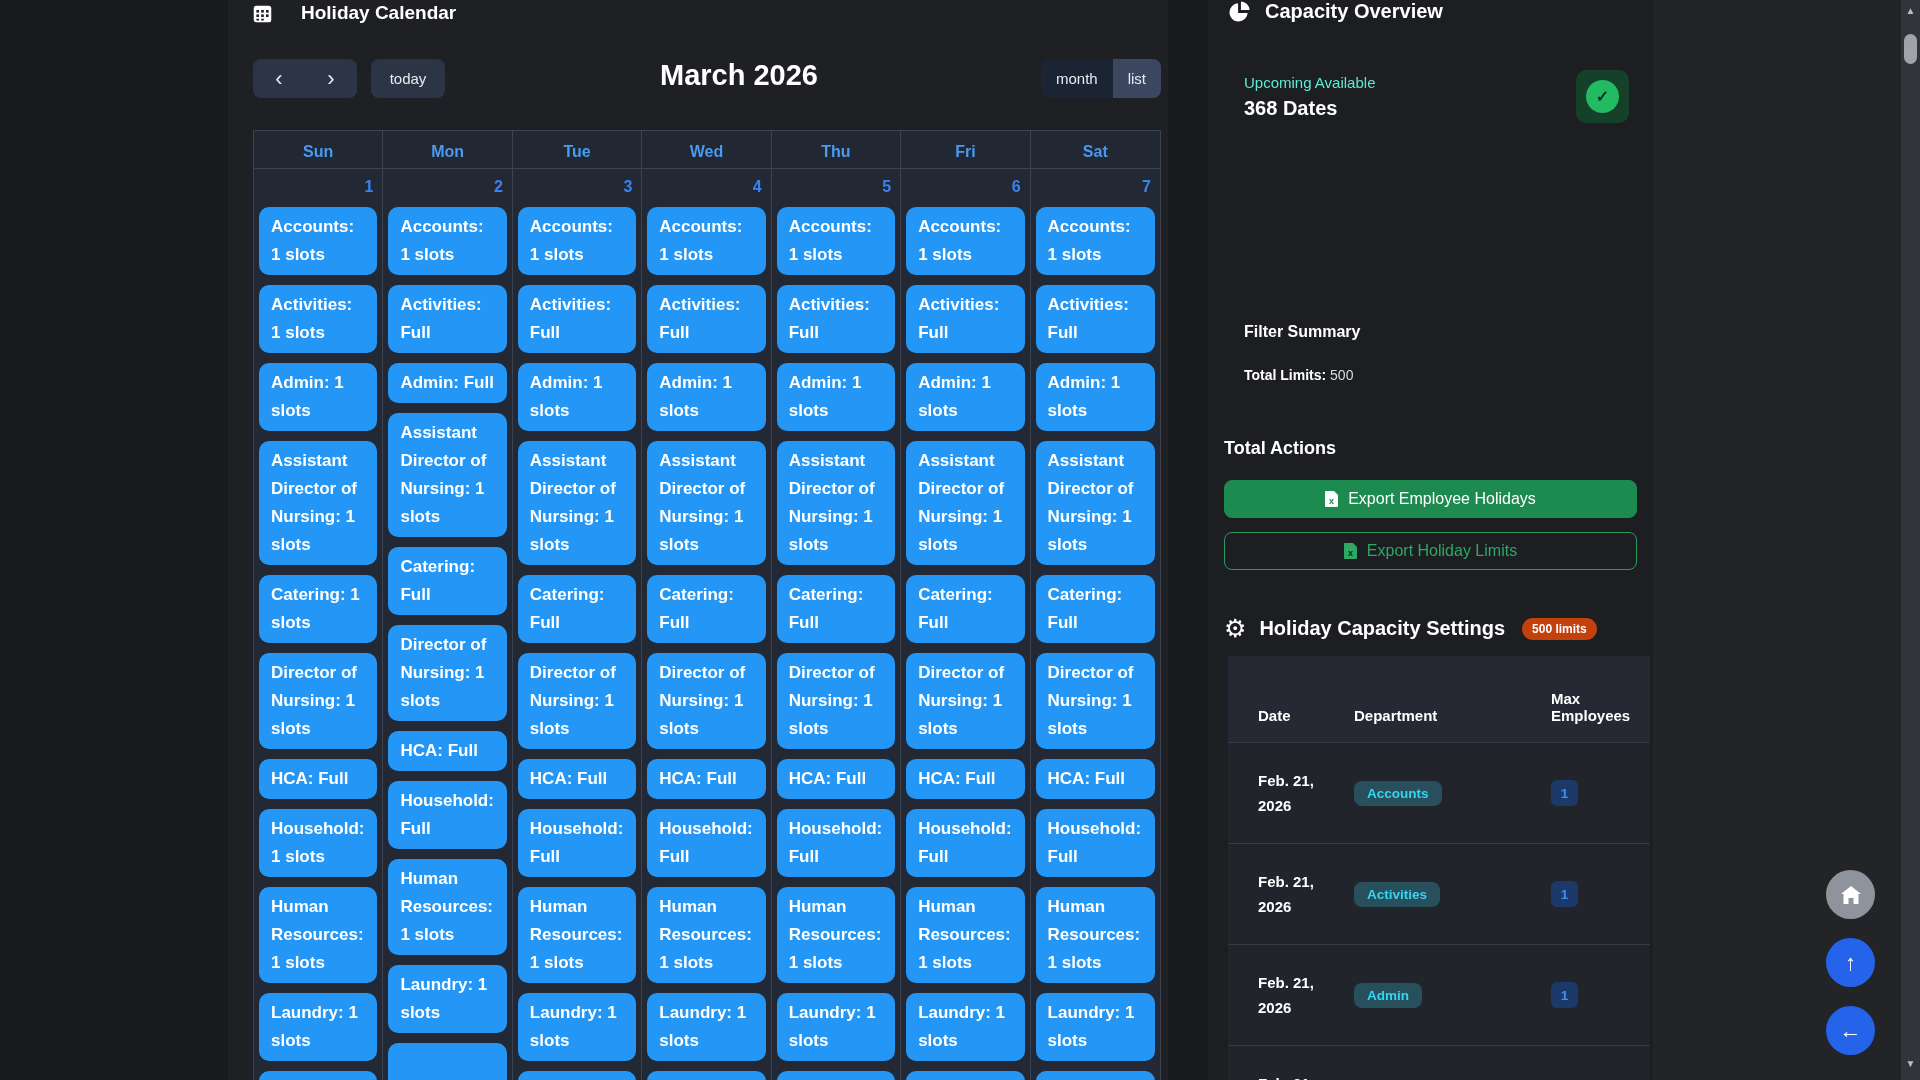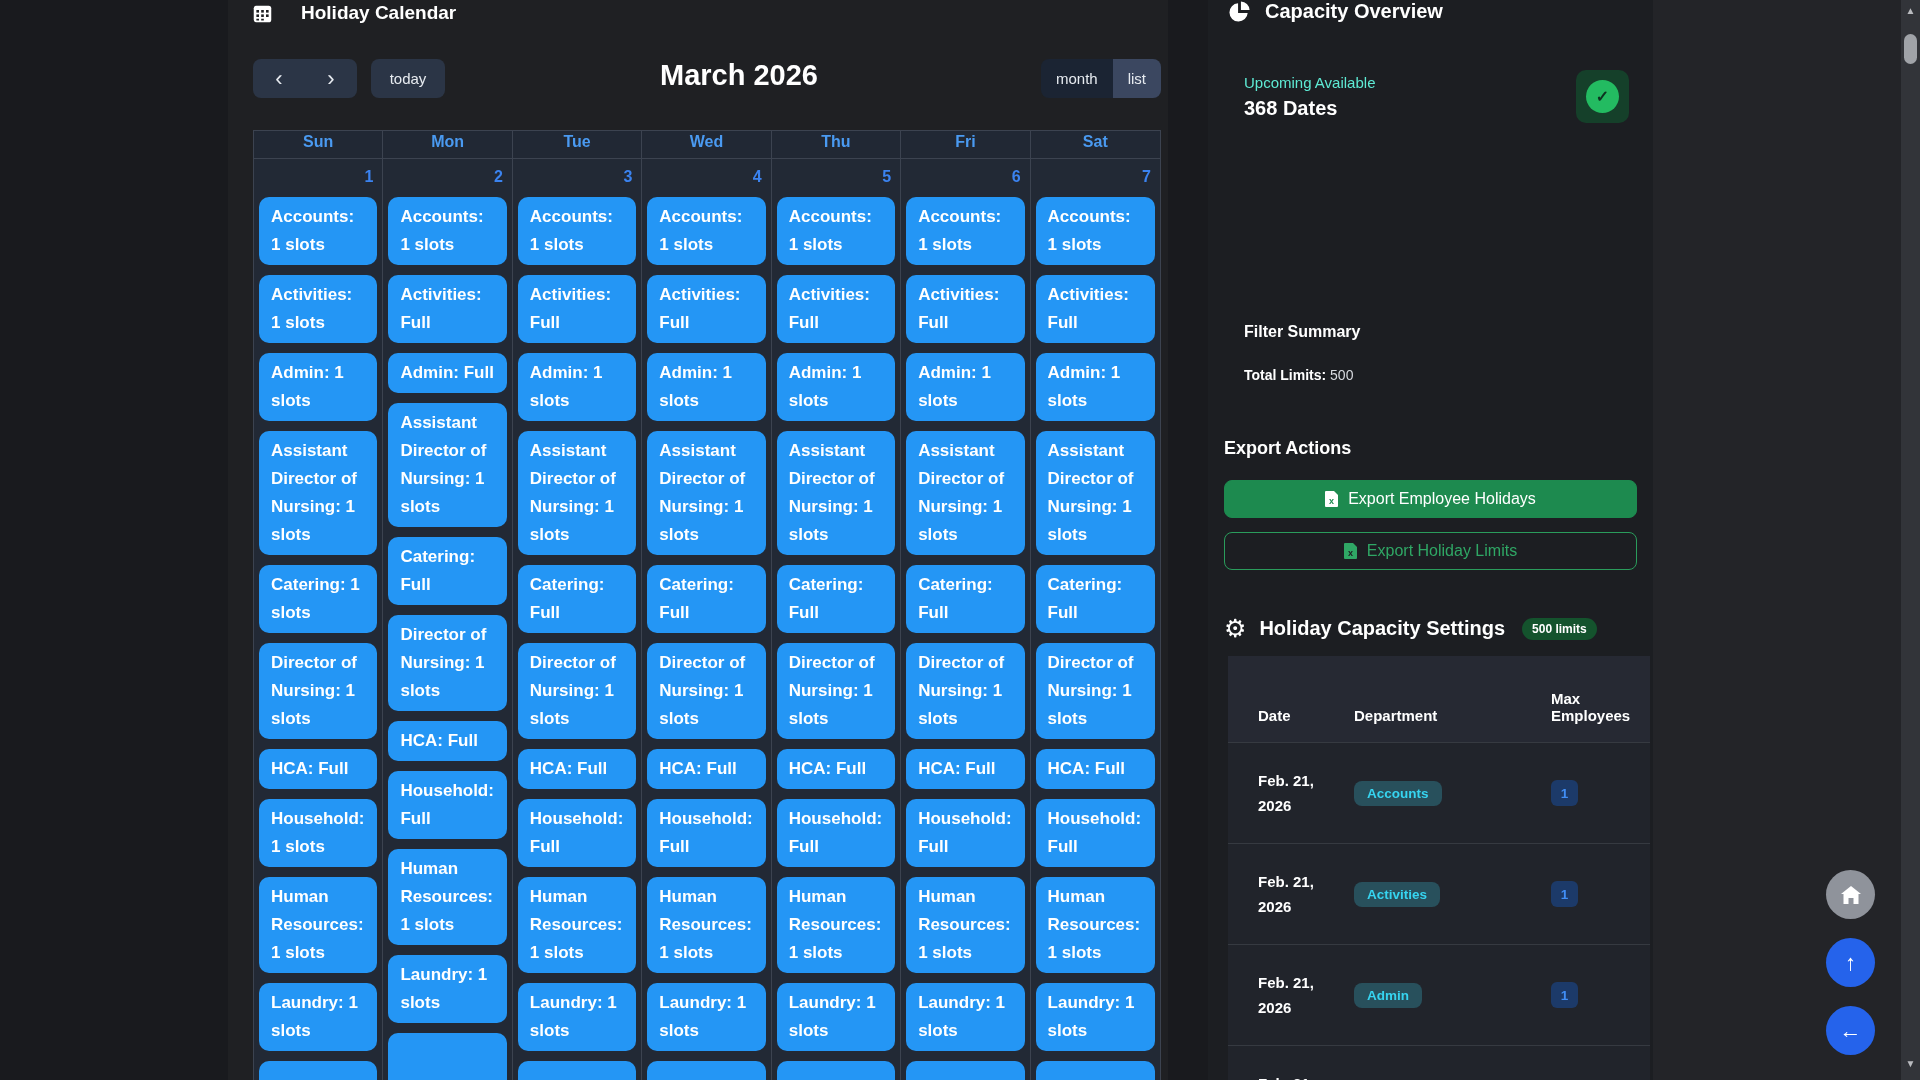--- a/index.html
+++ b/index.html
@@ -23,21 +23,21 @@
                border-radius:8px; color:#e7ebf0; font-size:15px; cursor:pointer; font-family:inherit; }
   .month-title { position:absolute; left:50%; transform:translateX(-50%); top:0; margin-left:32px;
                  font-size:29px; font-weight:700; color:#fff; white-space:nowrap; }
   .view-group { right:0; }
   .view-btn { height:39px; border:none; color:#e7ebf0; font-size:15px; padding:0 15px; cursor:pointer; font-family:inherit; }
   .view-month { background:#1b2433; }
   .view-list { background:#3b4760; }
 
   .grid { position:absolute; left:25px; top:130px; width:908px; border:1px solid #3c4350; background:#222935; }
   .day-headers { display:grid; grid-template-columns:repeat(7,1fr); background:#212834; border-bottom:1px solid #3c4350; }
-  .dh { text-align:center; padding:2px 0 7px; color:#4a9af1; font-size:16px; font-weight:600; border-right:1px solid #3c4350; }
+  .dh { text-align:center; padding:12px 0 7px; color:#4a9af1; font-size:16px; font-weight:600; border-right:1px solid #3c4350; }
   .dh:last-child { border-right:none; }
   .week { display:grid; grid-template-columns:repeat(7,1fr); }
   .day-col { border-right:1px solid #3c4350; padding-bottom:14px; }
   .day-col:last-child { border-right:none; }
   .date-num { text-align:right; padding:9px 9px 11px; color:#3b83f0; font-size:16px; font-weight:700; }
   .events { display:flex; flex-direction:column; gap:10px; padding:0 5px; }
   .event { background:#2496f5; border-radius:10px; padding:6px 12px; color:#fff; font-size:17px;
            font-weight:600; line-height:28px; overflow-wrap:anywhere; cursor:pointer; }
   .event-partial { height:60px; }
 
@@ -64,21 +64,21 @@
 
   .qa-title { position:absolute; left:16px; top:438px; font-size:18px; font-weight:700; color:#fff; }
   .qa-btn { position:absolute; left:16px; width:413px; height:38px; border-radius:8px; font-size:16px;
             display:flex; align-items:center; justify-content:center; gap:10px; cursor:pointer; font-family:inherit; }
   .qa-filled { top:480px; background:#1d8a4f; border:1px solid #1d8a4f; color:#fff; }
   .qa-outline { top:532px; background:transparent; border:1px solid #2a9c5c; color:#2fa765; }
 
   .settings-header { position:absolute; left:16px; top:616px; display:flex; align-items:center; gap:13px; }
   .settings-header .gear { font-size:25px; color:#fff; line-height:1; }
   .settings-header .title { font-size:20px; font-weight:700; color:#fff; }
-  .limits-badge { background:#14532d; color:#fff; font-size:12px; font-weight:700; padding:4px 10px;
+  .limits-badge { background:#c2410c; color:#fff; font-size:12px; font-weight:700; padding:4px 10px;
                   border-radius:11px; margin-left:4px; }
 
   .cap-table { position:absolute; left:20px; top:656px; width:422px; background:#21242b; }
   .t-row { display:grid; grid-template-columns:96px 223px 1fr; }
   .t-head { background:#262933; height:86px; }
   .t-head .t-cell { display:flex; align-items:flex-end; padding-bottom:18px; font-size:15px; font-weight:700; color:#fff; }
   .t-cell { padding-left:30px; }
   .t-cell.c3 { padding-left:4px; padding-right:14px; }
   .t-body-row { height:101px; border-top:1px solid #363a41; align-items:center; }
   .date-cell { font-size:15px; font-weight:700; color:#fff; line-height:25px; width:82px; }
@@ -286,21 +286,21 @@
     </div>
   </div>
 
 
   <div class="filter-title">Filter Summary</div>
   <div class="total-limits">
     <b>Total Limits:</b>
     <span>500</span>
   </div>
 
-  <div class="qa-title">Export Actions</div>
+  <div class="qa-title">Total Actions</div>
   <button class="qa-btn qa-filled">
     <span>
       <svg width="13" height="16" viewBox="0 0 13 16">
           <path d="M1 0 h8 l4 4 v11 a1 1 0 0 1 -1 1 h-11 a1 1 0 0 1 -1 -1 v-14 a1 1 0 0 1 1 -1 z" fill="#fff"></path>
           <text x="6.5" y="12.5" font-size="9" font-weight="bold" fill="#1d8a4f" text-anchor="middle" font-family="Liberation Sans, sans-serif">x</text>
         </svg>
     </span>
     <span>Export Employee Holidays</span>
   </button>
   <button class="qa-btn qa-outline">

